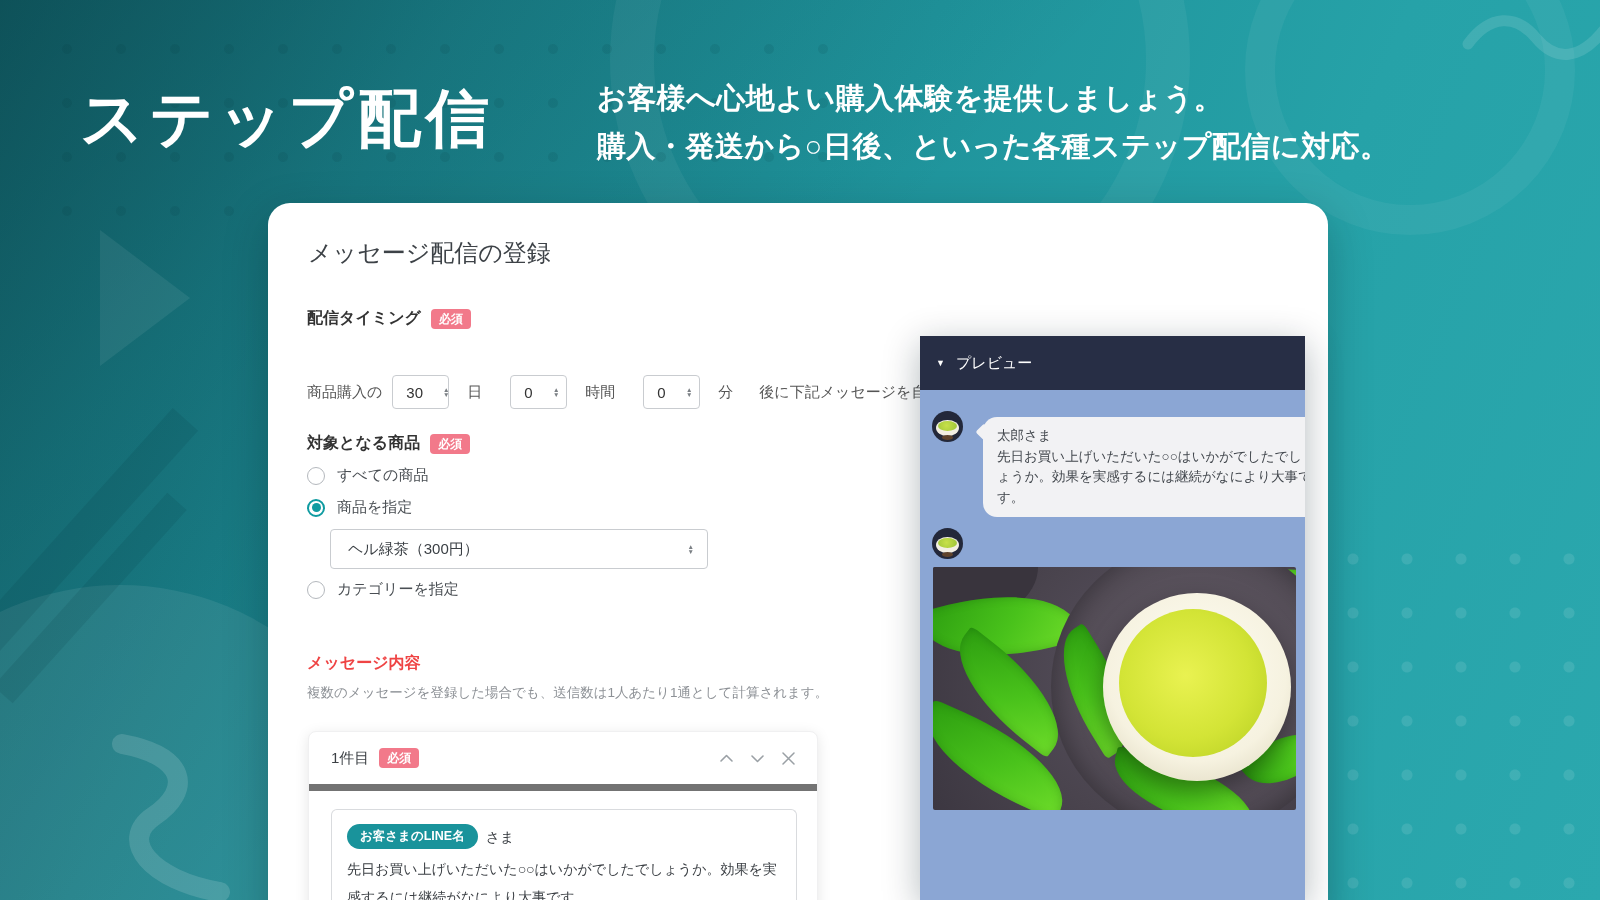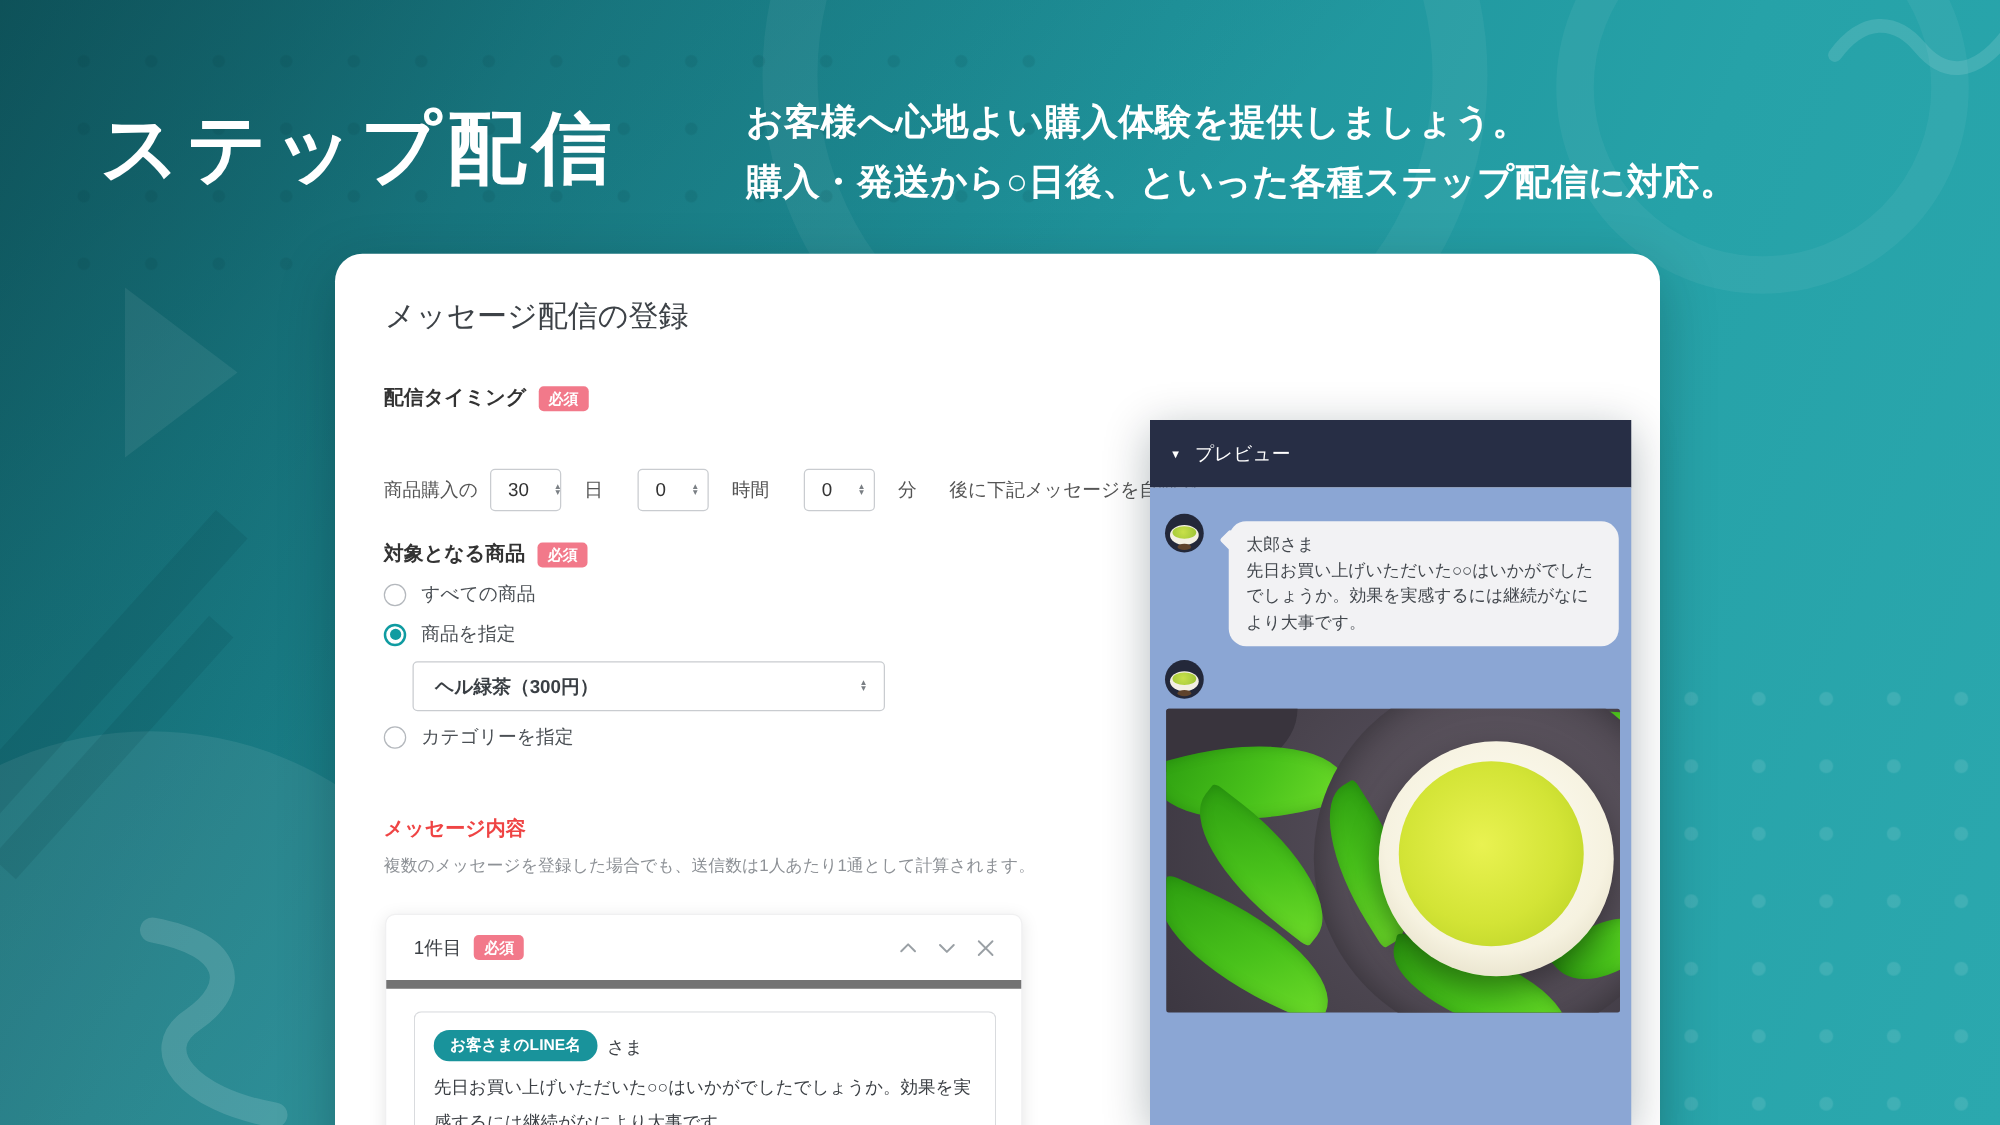--- a/index.html
+++ b/index.html
@@ -60,21 +60,21 @@
   .t-suffix { margin-left:26px; color:#555; }
 
   .radio-row { position:absolute; display:flex; align-items:center; gap:12px; font-size:15px; color:#4a4f54; }
   .radio { width:18px; height:18px; border-radius:50%; border:1.5px solid #b4b8bd; background:#fff;
     display:flex; align-items:center; justify-content:center; }
   .radio.checked { border:2px solid #0f9ba1; }
   .radio-dot { width:9px; height:9px; border-radius:50%; background:#0f9ba1; }
   .r1 { left:39px; top:263px;font-family:Liberation Serif, serif; } .r2 { left:39px; top:295px; } .r3 { left:39px; top:377px; }
   .select { position:absolute; left:62px; top:326px; width:378px; height:40px; border:1px solid #c9ccd0;
     border-radius:4px; background:#fff; display:flex; align-items:center; justify-content:space-between;
-    padding:0 13px 0 17px; font-size:15px; color:#3a3f44;font-weight:bold; }
+    padding:0 13px 0 17px; font-size:15px; color:#3a3f44; }
 
   .msg-label { position:absolute; left:39px; top:450px; font-size:16px; font-weight:700; color:#ef4444; }
   .msg-note { position:absolute; left:39px; top:481px; font-size:13.5px; color:#8d9196; }
 
   .subcard { position:absolute; left:40px; top:528px; width:510px; height:192px; background:#fff;
     border:1px solid #f0f0f1; border-radius:8px; box-shadow:0 3px 14px rgba(0,0,0,.10); }
   .subcard-head { position:absolute; left:0; top:0; width:100%; height:59px; display:flex;
     align-items:center; gap:10px; padding:0 20px 0 22px; border-bottom:7px solid #737373; }
   .subcard-title { font-size:15px; color:#3c4045; }
   .subcard-icons { margin-left:auto; display:flex; align-items:center; gap:14px; }
@@ -95,21 +95,21 @@
   .chat { position:relative; height:510px; background:#8ba6d4; overflow:hidden; }
   .avatar { position:absolute; width:31px; height:31px; border-radius:50%; background:#23283a;
     overflow:hidden; }
   .avatar .cup { position:absolute; left:4px; top:9px; width:23px; height:16px; border-radius:50%;
     background:#f3efe3; }
   .avatar .tea { position:absolute; left:6px; top:10px; width:19px; height:10px; border-radius:50%;
     background:radial-gradient(circle at 45% 45%,#c8e04a,#9bc336); }
   .avatar .base { position:absolute; left:10px; top:24px; width:11px; height:5px; border-radius:50%;
     background:#5f432c; }
   .av1 { left:12px; top:21px; } .av2 { left:12px; top:138px; }
-  .bubble { position:absolute; left:63px; top:27px; width:312px; background:#f2f2f4; border-radius:14px;
+  .bubble { position:absolute; left:63px; top:27px; width:344px; background:#f2f2f4; border-radius:14px;
     padding:9px 14px; font-size:13.5px; color:#42474d; line-height:20.5px; }
   .bubble .tail { position:absolute; left:-5px; top:9px; width:12px; height:12px; background:#f2f2f4;
     border-radius:2px; transform:rotate(45deg); }
   .bubble > div { position:relative; }
 
   
   .tea-img { position:absolute; left:13px; top:177px; width:363px; height:243px; border-radius:2px;
     overflow:hidden; background:radial-gradient(circle at 62% 45%,#595261 0%,#4a444e 55%,#3c3741 100%); }
   .plate { position:absolute; left:118px; top:-28px; width:295px; height:295px; border-radius:50%;
     background:radial-gradient(circle at 50% 45%,#5f5762 0%,#554e58 55%,#453f49 100%);

